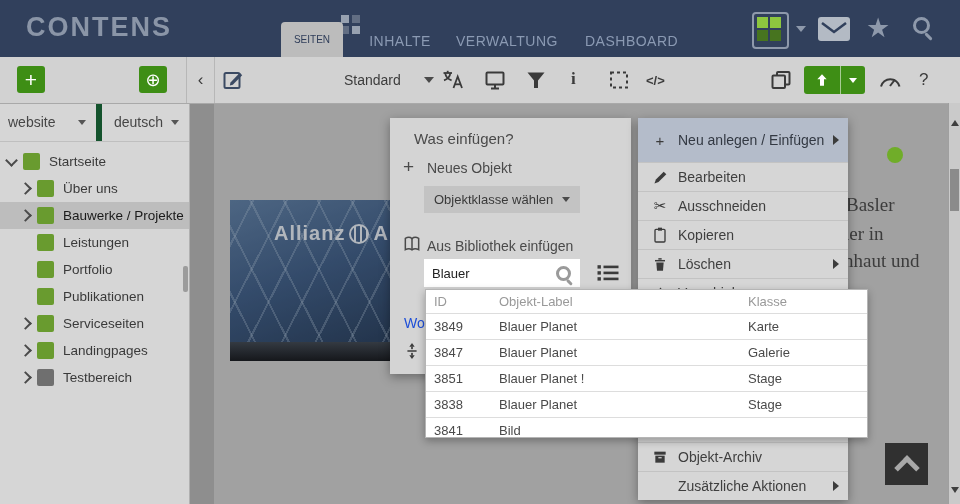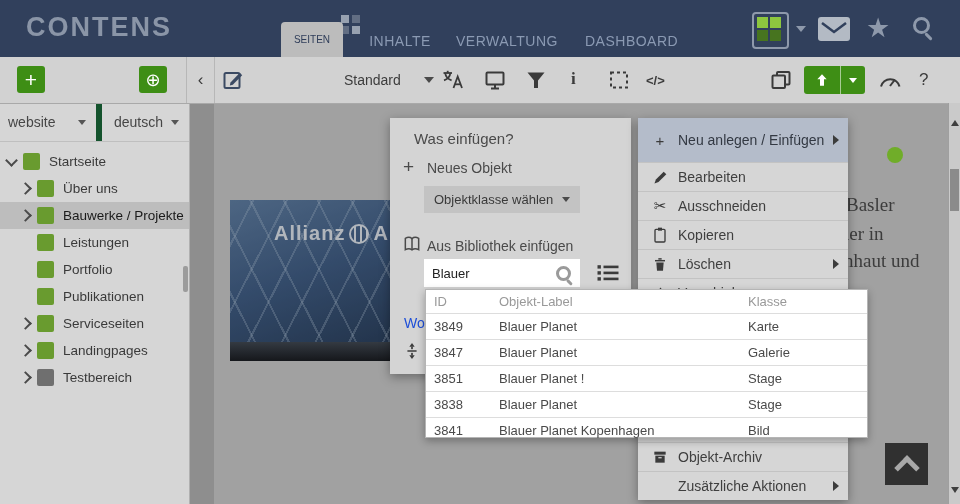--- a/index.html
+++ b/index.html
@@ -468,21 +468,20 @@
       <div>Blauer Planet !</div>
       <div>Stage</div>
     </div>
     <div class="rrow">
       <div>3838</div>
       <div>Blauer Planet</div>
       <div>Stage</div>
     </div>
     <div class="rrow">
       <div>3841</div>
-      <div>Blauer Planet Kopenhagen</div>
       <div>Bild</div>
     </div>
   </div>
 
   <div class="vscroll">
     <div class="vs-up"></div>
     <div class="vs-thumb"></div>
     <div class="vs-dn"></div>
   </div>
   <div class="top-btn">

